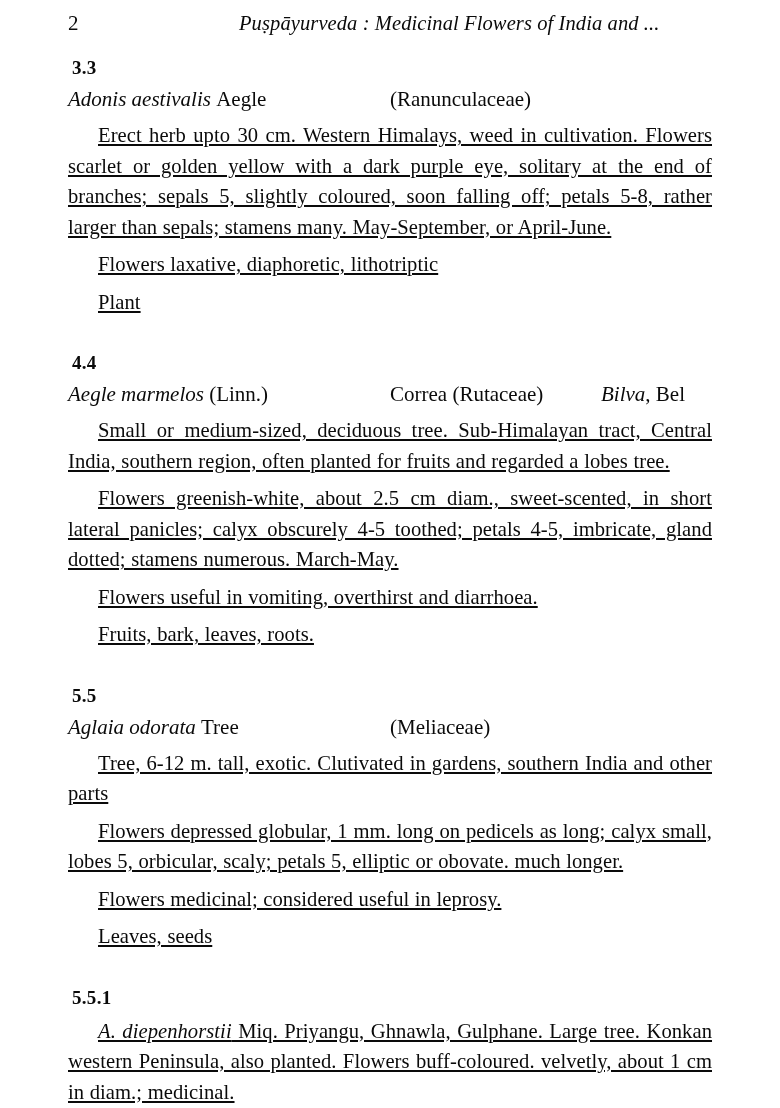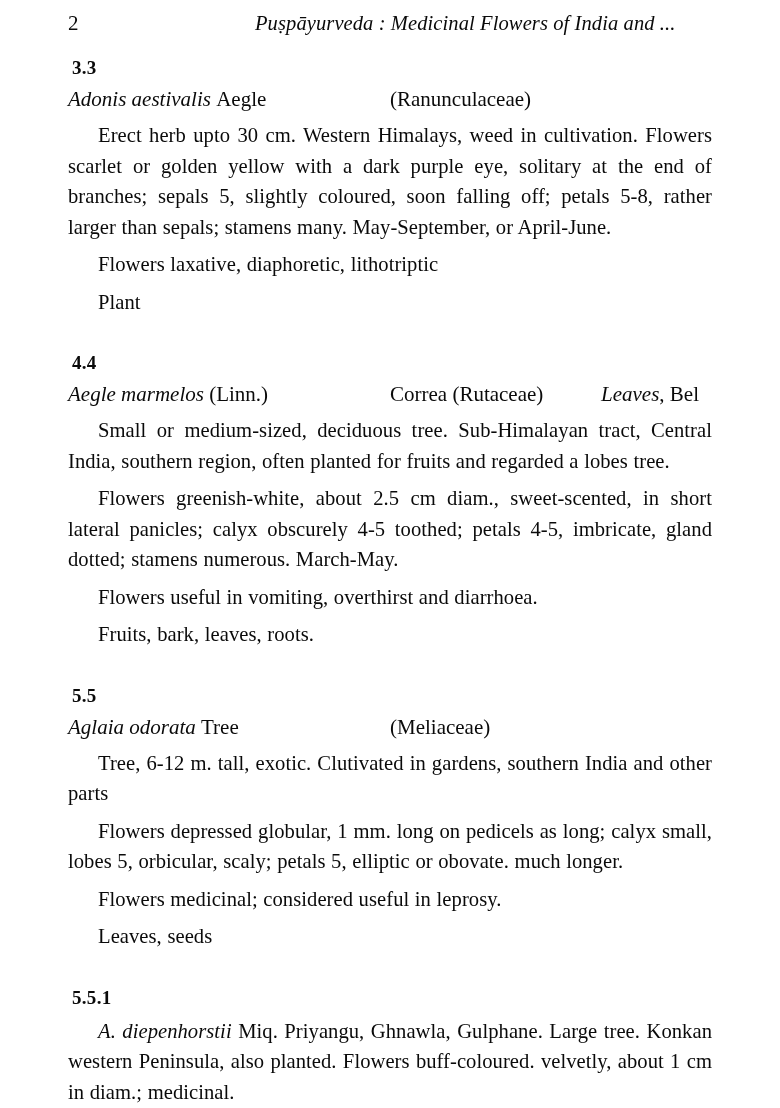--- a/index.html
+++ b/index.html
@@ -35,21 +35,20 @@
   }
   .head-title {
     position: absolute;
     left: 239px;
     top: 0;
     font-size: 20.5px;
     line-height: 26px;
     font-style: italic;
     letter-spacing: 0.1px;
     white-space: nowrap;
-    margin-left: 16px;
   }
 
   
   .body-col {
     position: absolute;
     left: 68px;
     top: 52px;
     width: 644px;
   }
 
@@ -85,20 +84,21 @@
 
   p.para {
     font-size: 20.6px;
     line-height: 30.5px;
     text-align: justify;
     text-justify: inter-word;
     margin: 7px 0 0 0;
     text-indent: 30px;
     letter-spacing: 0.05px;
     word-spacing: 0.4px;
+    text-decoration: underline;
   }
   p.para.nojust { text-align: left; }
   p.para .it { font-style: italic; }
 
   .gap-lg { height: 30px; }
 </style>
 </head>
 <body>
 
 <div class="page">
@@ -121,21 +121,21 @@
       <p class="para nojust">Plant</p>
     </div>
 
     <div class="gap-lg"></div>
 
     <div>
       <div class="secnum">4.4</div>
       <div class="species-line">
         <span class="sp-name">Aegle marmelos</span><span>&nbsp;</span><span class="sp-auth">(Linn.)</span>
         <span class="col2">Correa (Rutaceae)</span>
-        <span class="col3"><i>Leaves</i><span>, Bel</span></span>
+        <span class="col3"><i>Bilva</i><span>, Bel</span></span>
       </div>
       <p class="para">Small or medium-sized, deciduous tree. Sub-Himalayan tract, Central India, southern region, often planted for fruits and regarded a lobes tree.</p>
       <p class="para">Flowers greenish-white, about 2.5 cm diam., sweet-scented, in short lateral panicles; calyx obscurely 4-5 toothed; petals 4-5, imbricate, gland dotted; stamens numerous. March-May.</p>
       <p class="para nojust">Flowers useful in vomiting, overthirst and diarrhoea.</p>
       <p class="para nojust">Fruits, bark, leaves, roots.</p>
     </div>
 
     <div class="gap-lg"></div>
 
     <div>

